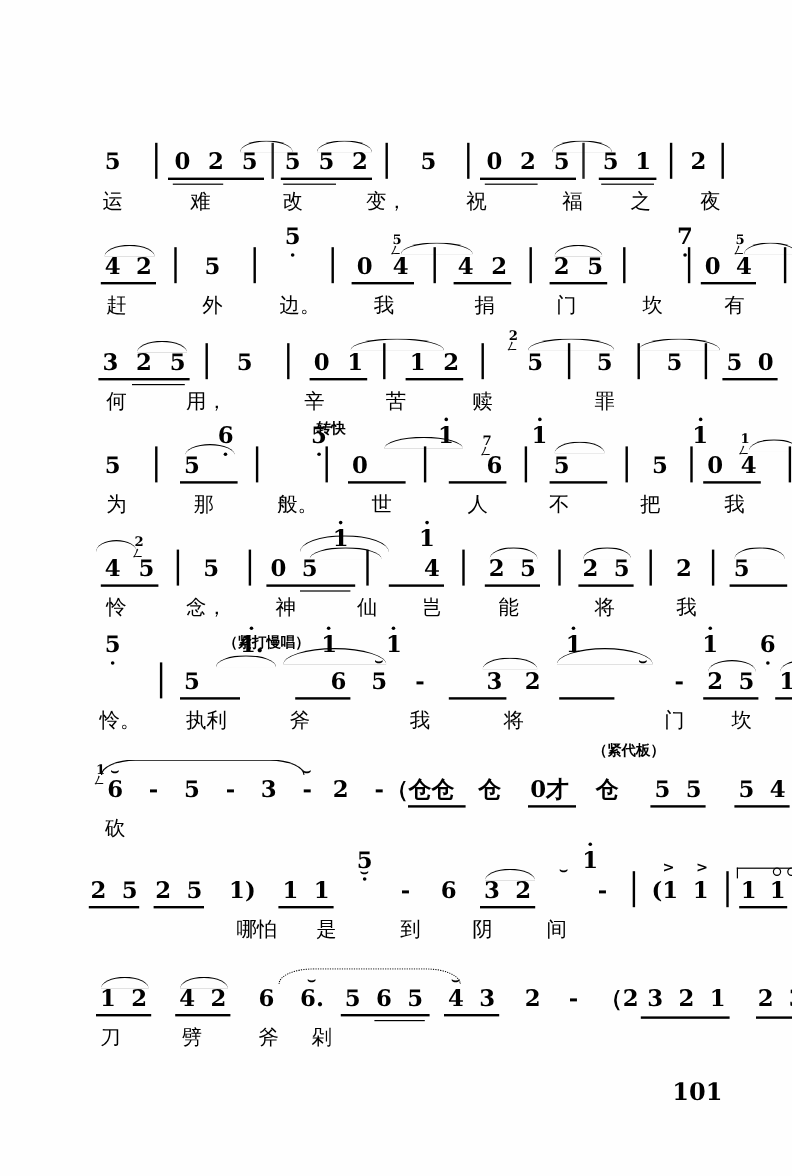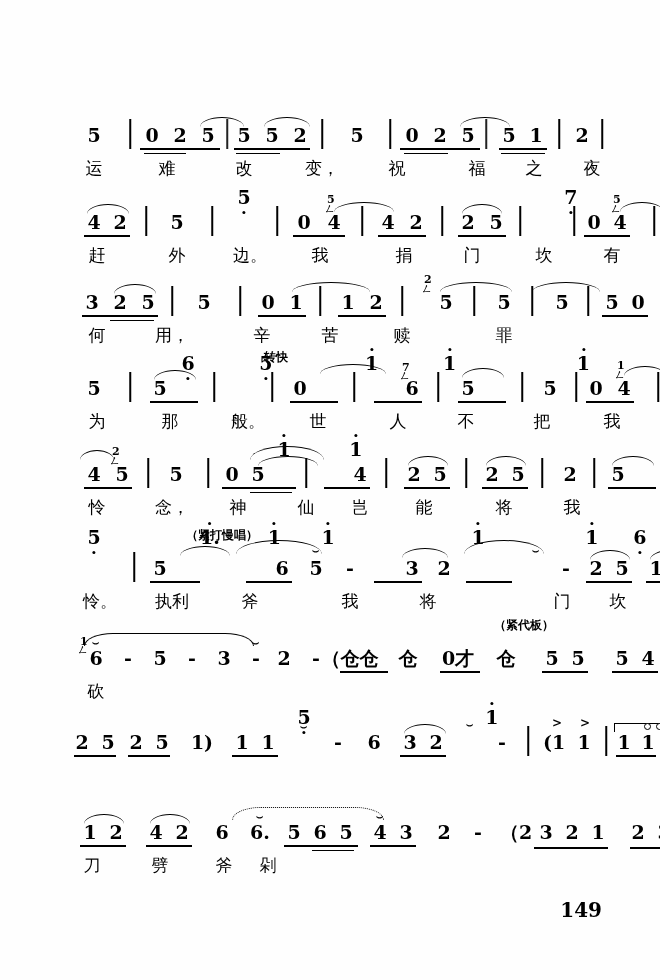--- a/index.html
+++ b/index.html
@@ -560,20 +560,27 @@
     <span class="rdot" style="left:572px; bottom:28px;"></span>
     <span class="rdot" style="left:584px; bottom:28px;"></span>
     <span class="atom" style="left:552px;">1</span>
     <span class="atom" style="left:576px;">1</span>
     <span class="beam" style="left:544px; bottom:1px; width:40px;"></span>
     
     
     
     
   </div>
+  <div class="lyricline">
+    <span class="lyr" style="left:142px;">哪怕</span>
+    <span class="lyr" style="left:200px;">是</span>
+    <span class="lyr" style="left:270px;">到</span>
+    <span class="lyr" style="left:330px;">阴</span>
+    <span class="lyr" style="left:392px;">间</span>
+  </div>
 </div>
 
 <div class="system" style="top:802px;">
   <div class="noteline">
     <span class="atom" style="left:18px;">1</span>
     <span class="atom" style="left:44px;">2</span>
     <span class="beam" style="left:8px; bottom:1px; width:46px;"></span>
     <span class="slur" style="left:12px; bottom:24px; width:40px;"></span>
     <span class="atom" style="left:84px;">4</span>
     <span class="atom" style="left:110px;">2</span>
@@ -605,15 +612,15 @@
     <span class="beam" style="left:558px; bottom:-1px; width:94px;"></span>
   </div>
   <div class="lyricline">
     <span class="lyr" style="left:20px;">刀</span>
     <span class="lyr" style="left:88px;">劈</span>
     <span class="lyr" style="left:152px;">斧</span>
     <span class="lyr" style="left:196px;">剁</span>
   </div>
 </div>
 
-<div id="page-number">149</div>
+<div id="page-number">101</div>
 
 </div>
 
 </body></html>

